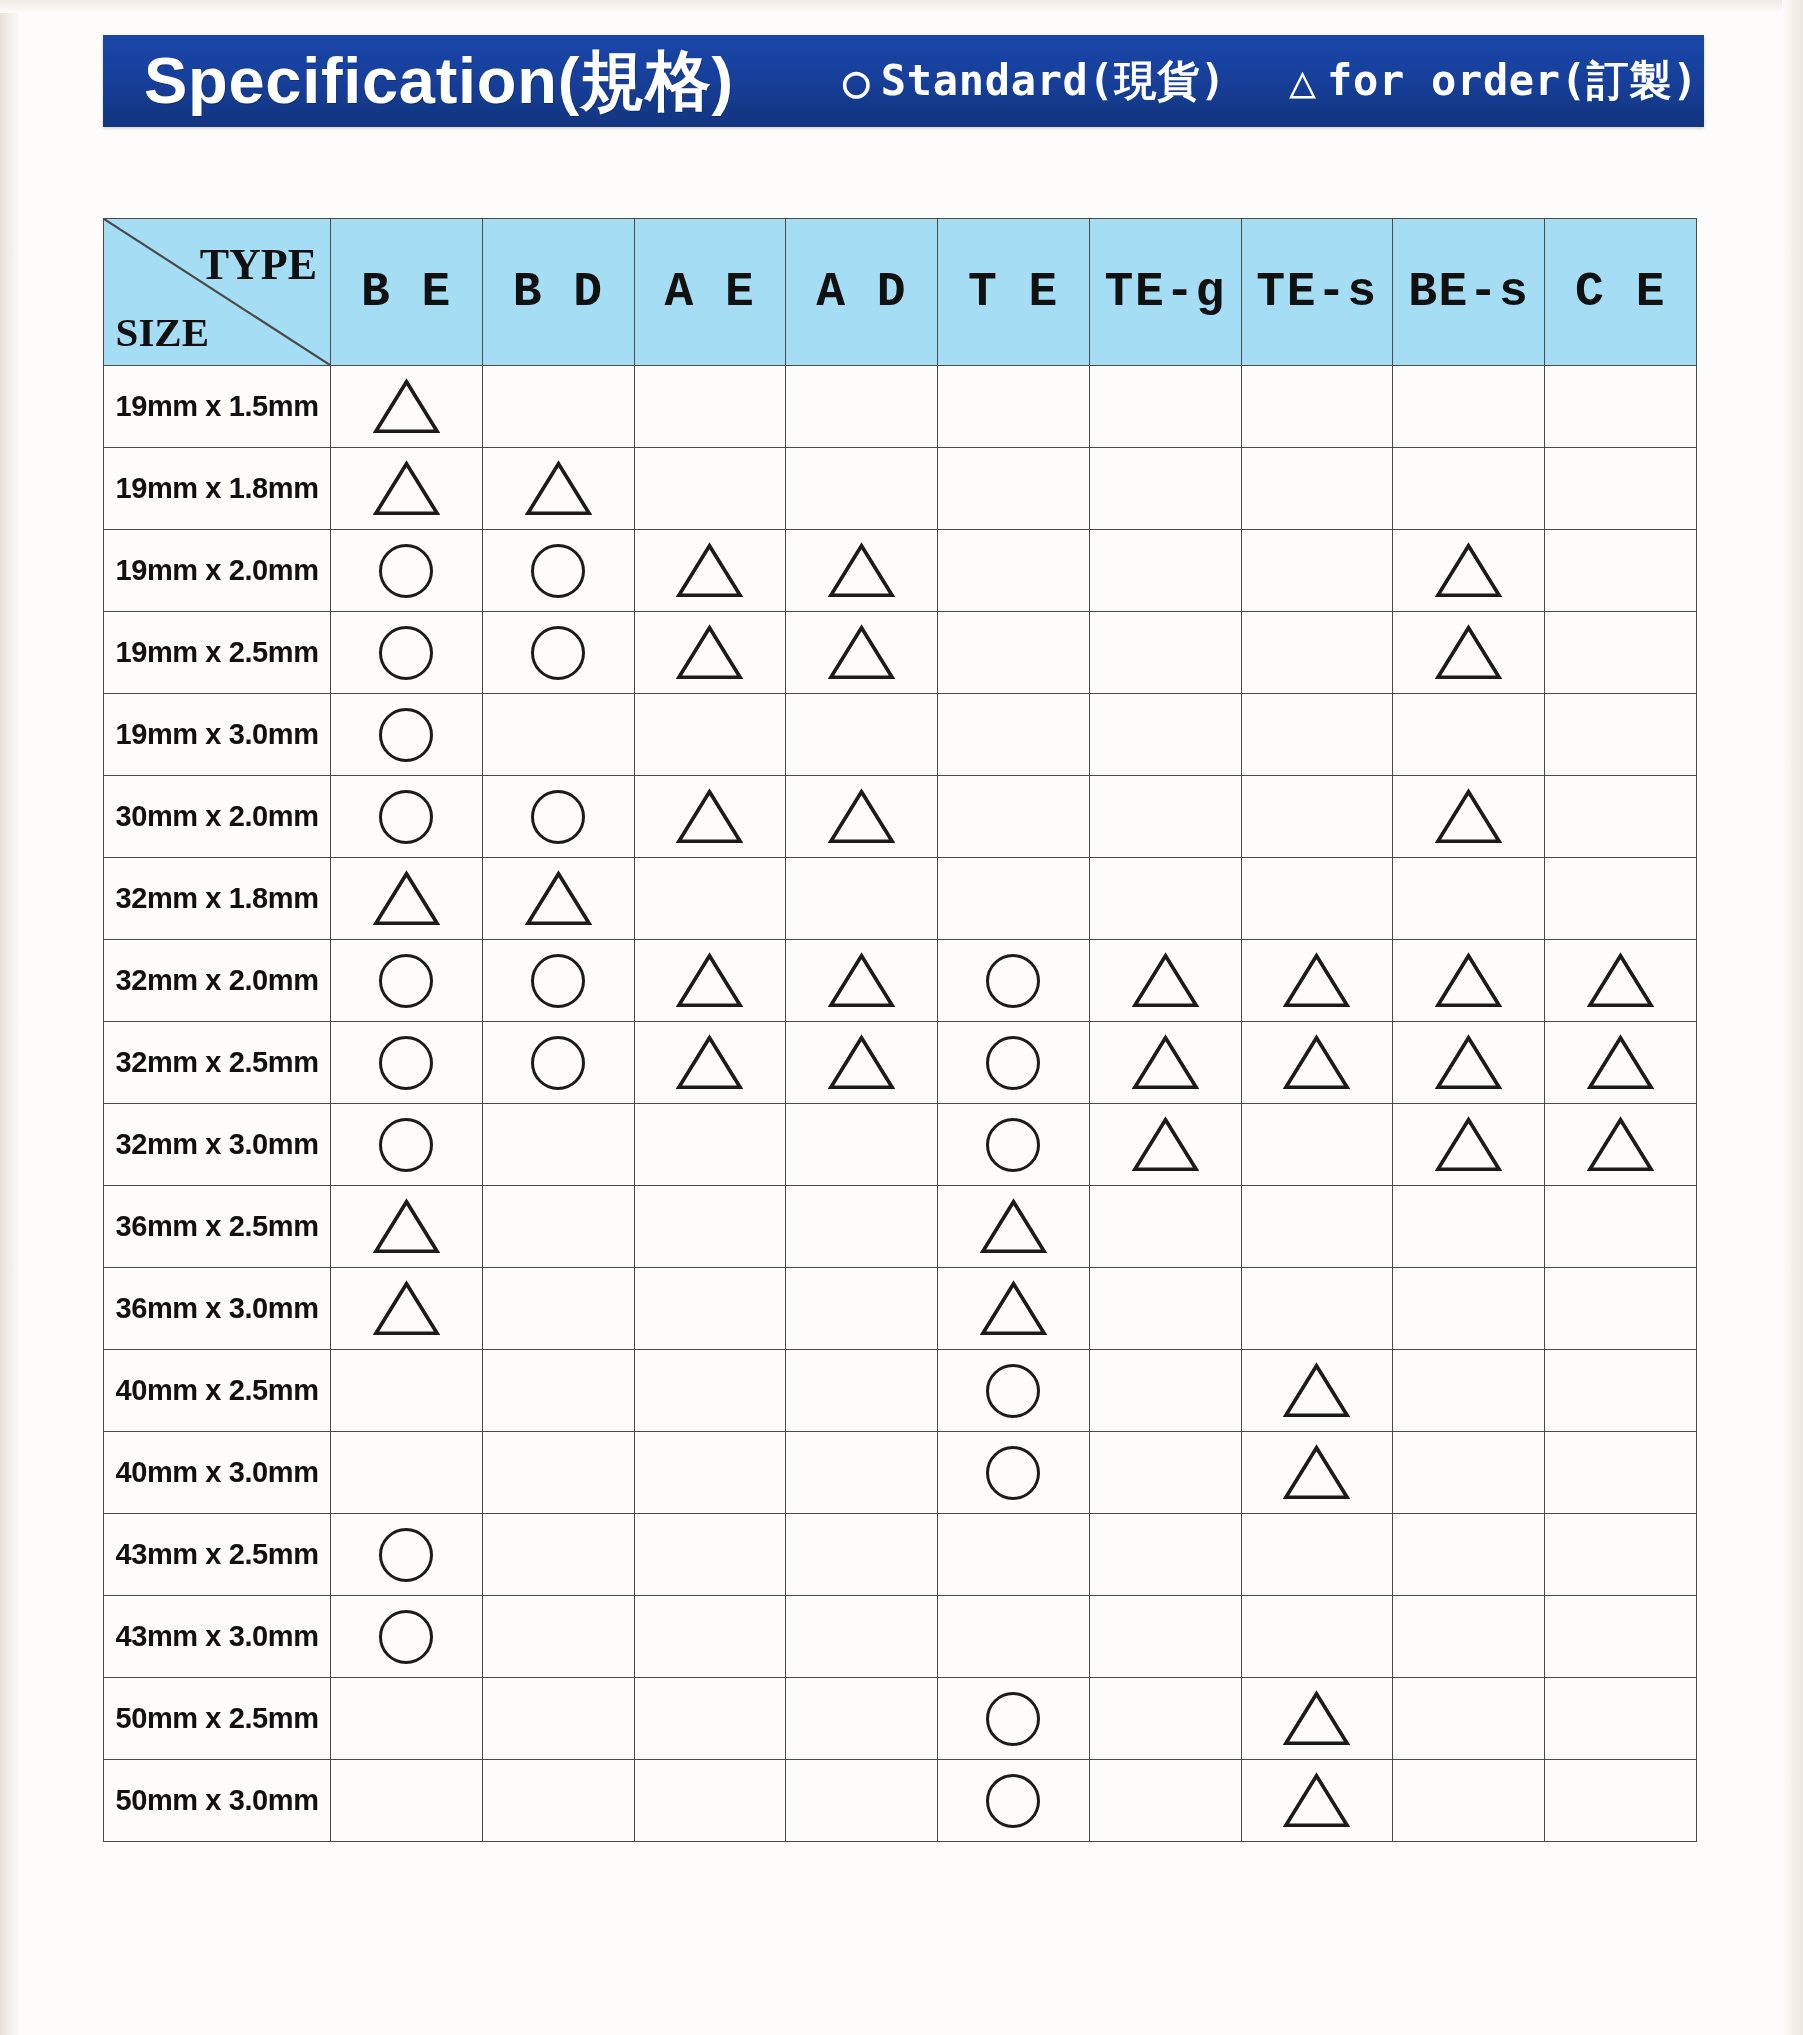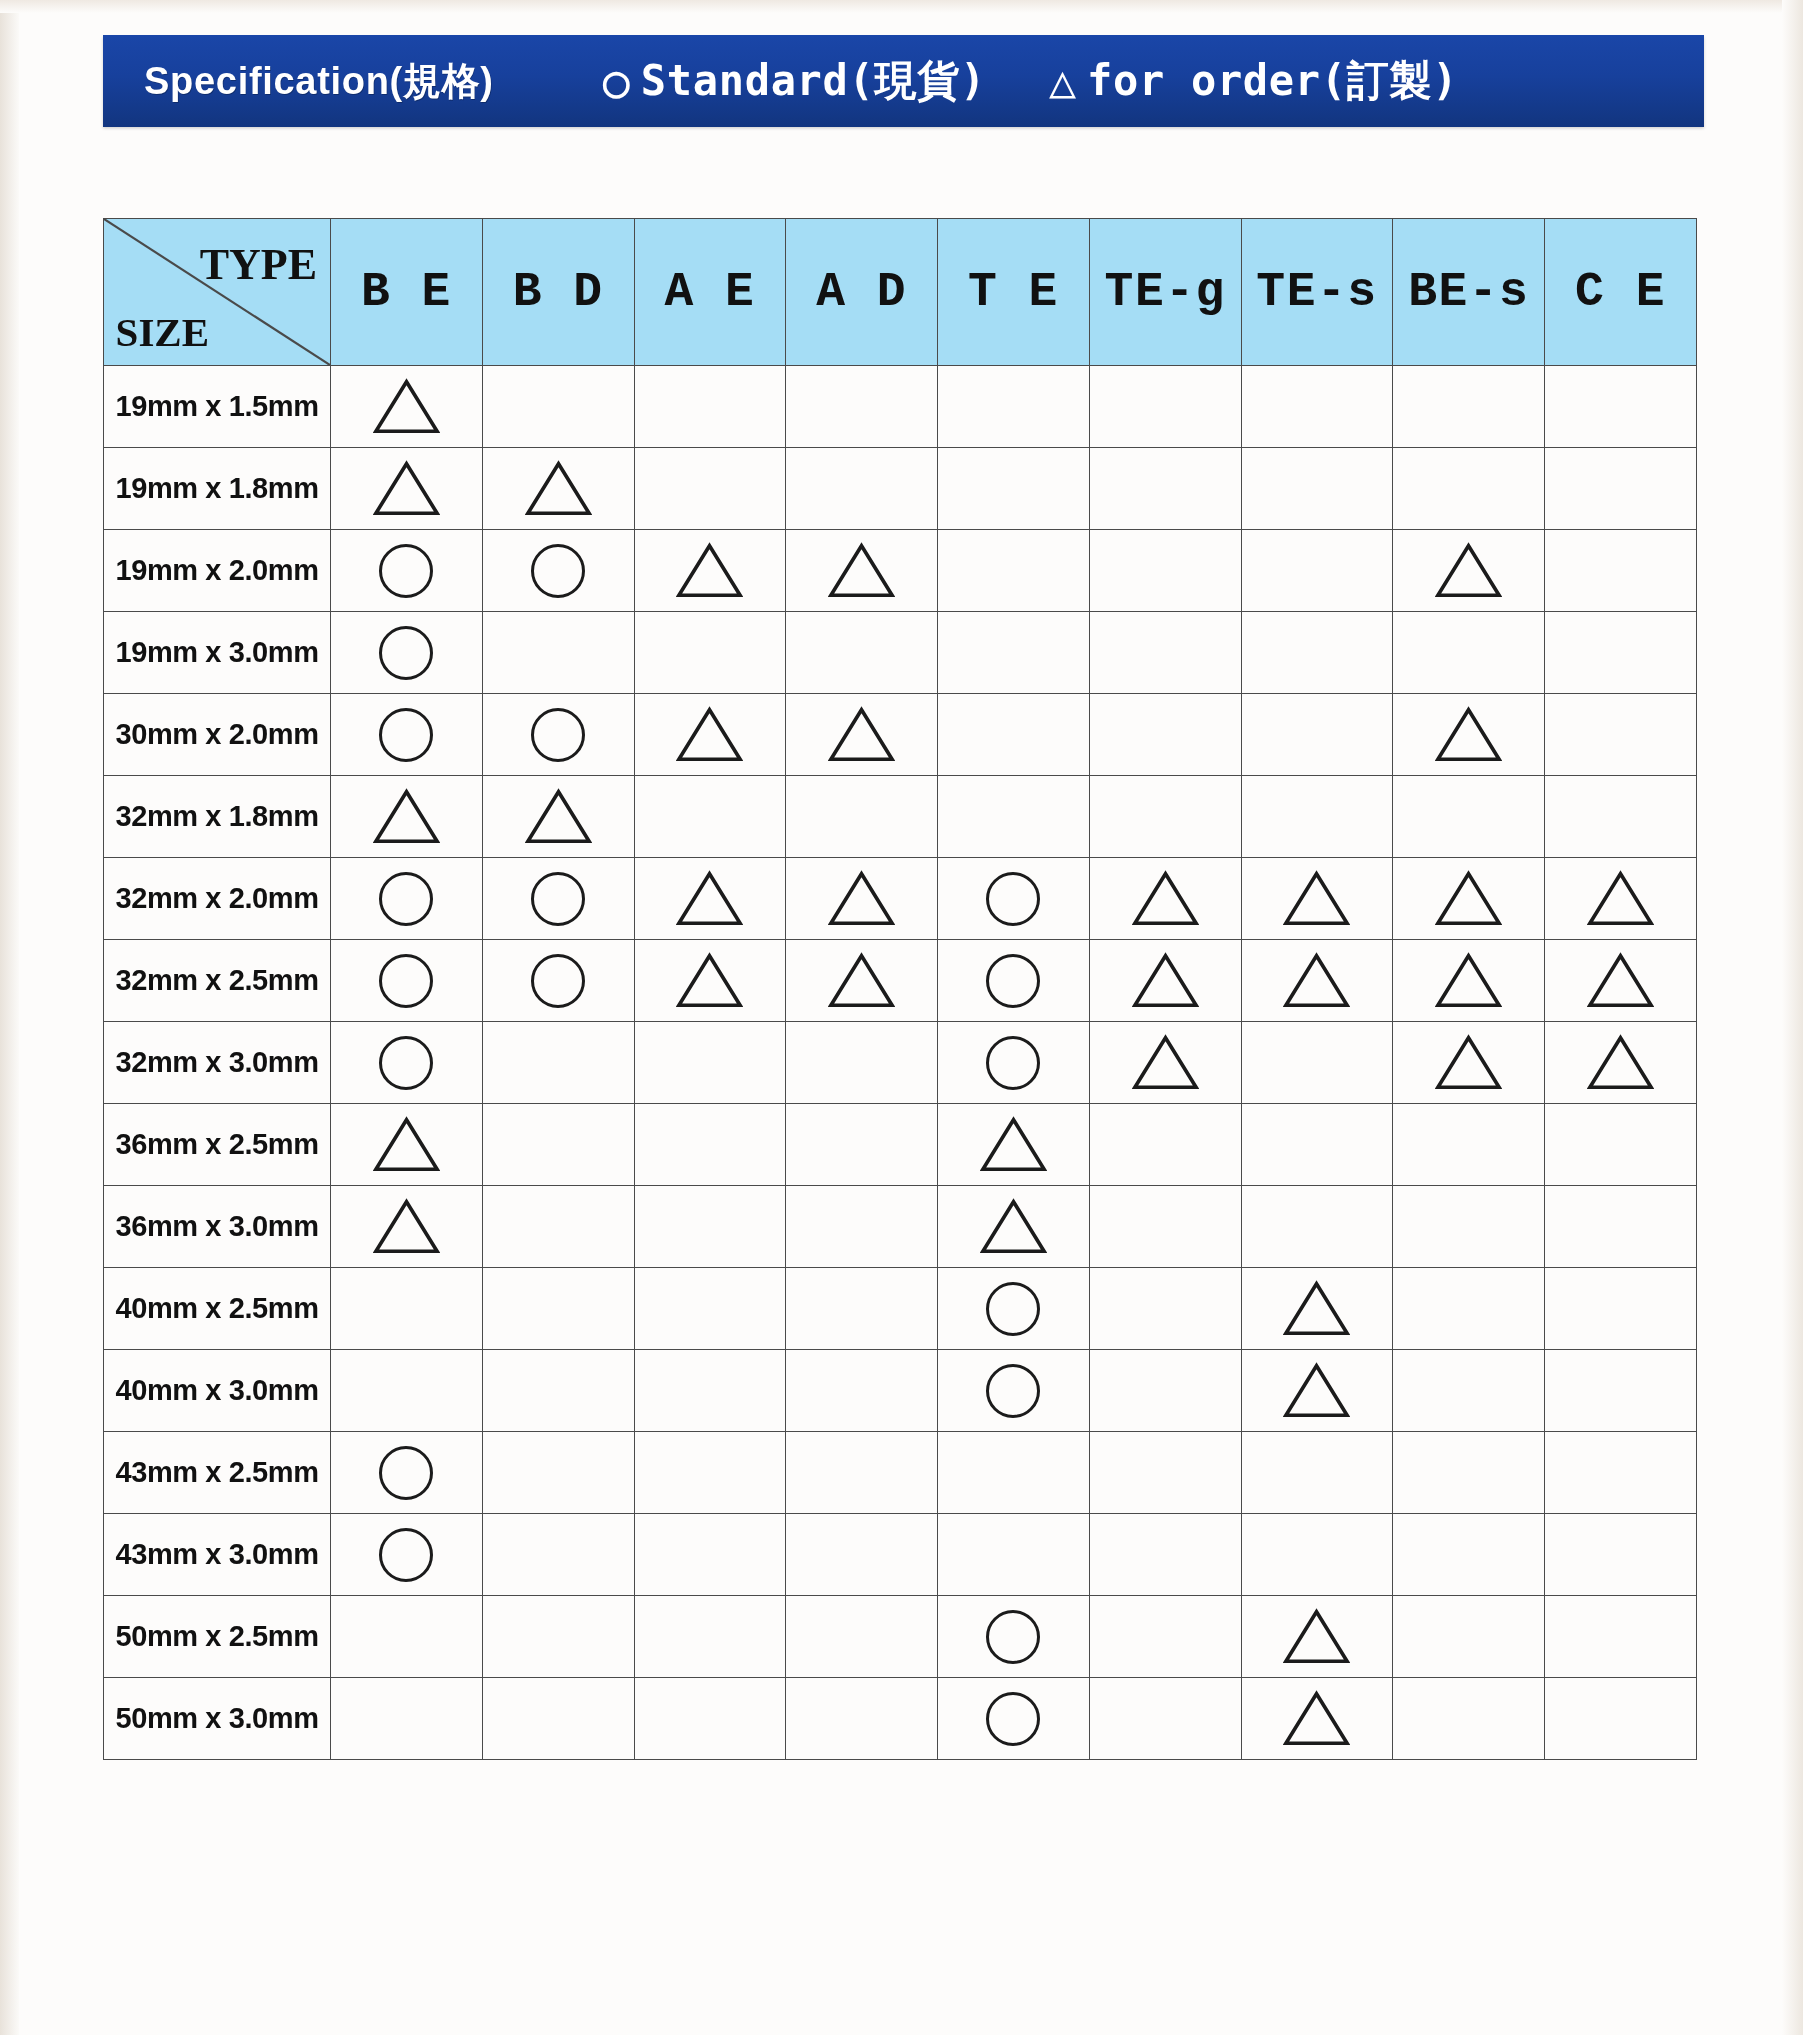--- a/index.html
+++ b/index.html
@@ -43,21 +43,21 @@
     top: 35px;
     width: 1601px;
     height: 92px;
     background: linear-gradient(180deg, #1a46a8 0%, #17409c 45%, #12357f 100%);
     display: flex;
     align-items: center;
     box-shadow: 0 1.5px 2.9px rgba(0,0,0,0.18);
   }
   .banner-title {
     color: #ffffff;
-    font-size: 38px;
+    font-size: 65px;
     font-weight: bold;
     letter-spacing: 0.7px;
     margin-left: 41px;
     white-space: nowrap;
     text-shadow: 0.7px 0.7px 0 rgba(0,0,0,0.25);
   }
   .legend {
     display: flex;
     align-items: center;
     margin-left: 109px;
@@ -270,20 +270,44 @@
             <td class="mark"></td>
             <td class="mark"></td>
             <td class="mark">
               <svg width="67" height="57" viewBox="0 0 92 78" class="tri-svg" style="margin: 0px auto;">
                 <polygon points="46,5 88,73 4,73" fill="none" stroke="#1b1b1b" stroke-width="5" stroke-linejoin="miter"></polygon>
               </svg>
             </td>
             <td class="mark"></td>
           </tr>
           <tr>
+            <td class="size-cell">19mm x 2.5mm</td>
+            <td class="mark"><span class="sym sym-circle"></span></td>
+            <td class="mark"><span class="sym sym-circle"></span></td>
+            <td class="mark">
+              <svg width="67" height="57" viewBox="0 0 92 78" class="tri-svg" style="margin: 0px auto;">
+                <polygon points="46,5 88,73 4,73" fill="none" stroke="#1b1b1b" stroke-width="5" stroke-linejoin="miter"></polygon>
+              </svg>
+            </td>
+            <td class="mark">
+              <svg width="67" height="57" viewBox="0 0 92 78" class="tri-svg" style="margin: 0px auto;">
+                <polygon points="46,5 88,73 4,73" fill="none" stroke="#1b1b1b" stroke-width="5" stroke-linejoin="miter"></polygon>
+              </svg>
+            </td>
+            <td class="mark"></td>
+            <td class="mark"></td>
+            <td class="mark"></td>
+            <td class="mark">
+              <svg width="67" height="57" viewBox="0 0 92 78" class="tri-svg" style="margin: 0px auto;">
+                <polygon points="46,5 88,73 4,73" fill="none" stroke="#1b1b1b" stroke-width="5" stroke-linejoin="miter"></polygon>
+              </svg>
+            </td>
+            <td class="mark"></td>
+          </tr>
+          <tr>
             <td class="size-cell">19mm x 3.0mm</td>
             <td class="mark"><span class="sym sym-circle"></span></td>
             <td class="mark"></td>
             <td class="mark"></td>
             <td class="mark"></td>
             <td class="mark"></td>
             <td class="mark"></td>
             <td class="mark"></td>
             <td class="mark"></td>
             <td class="mark"></td>

